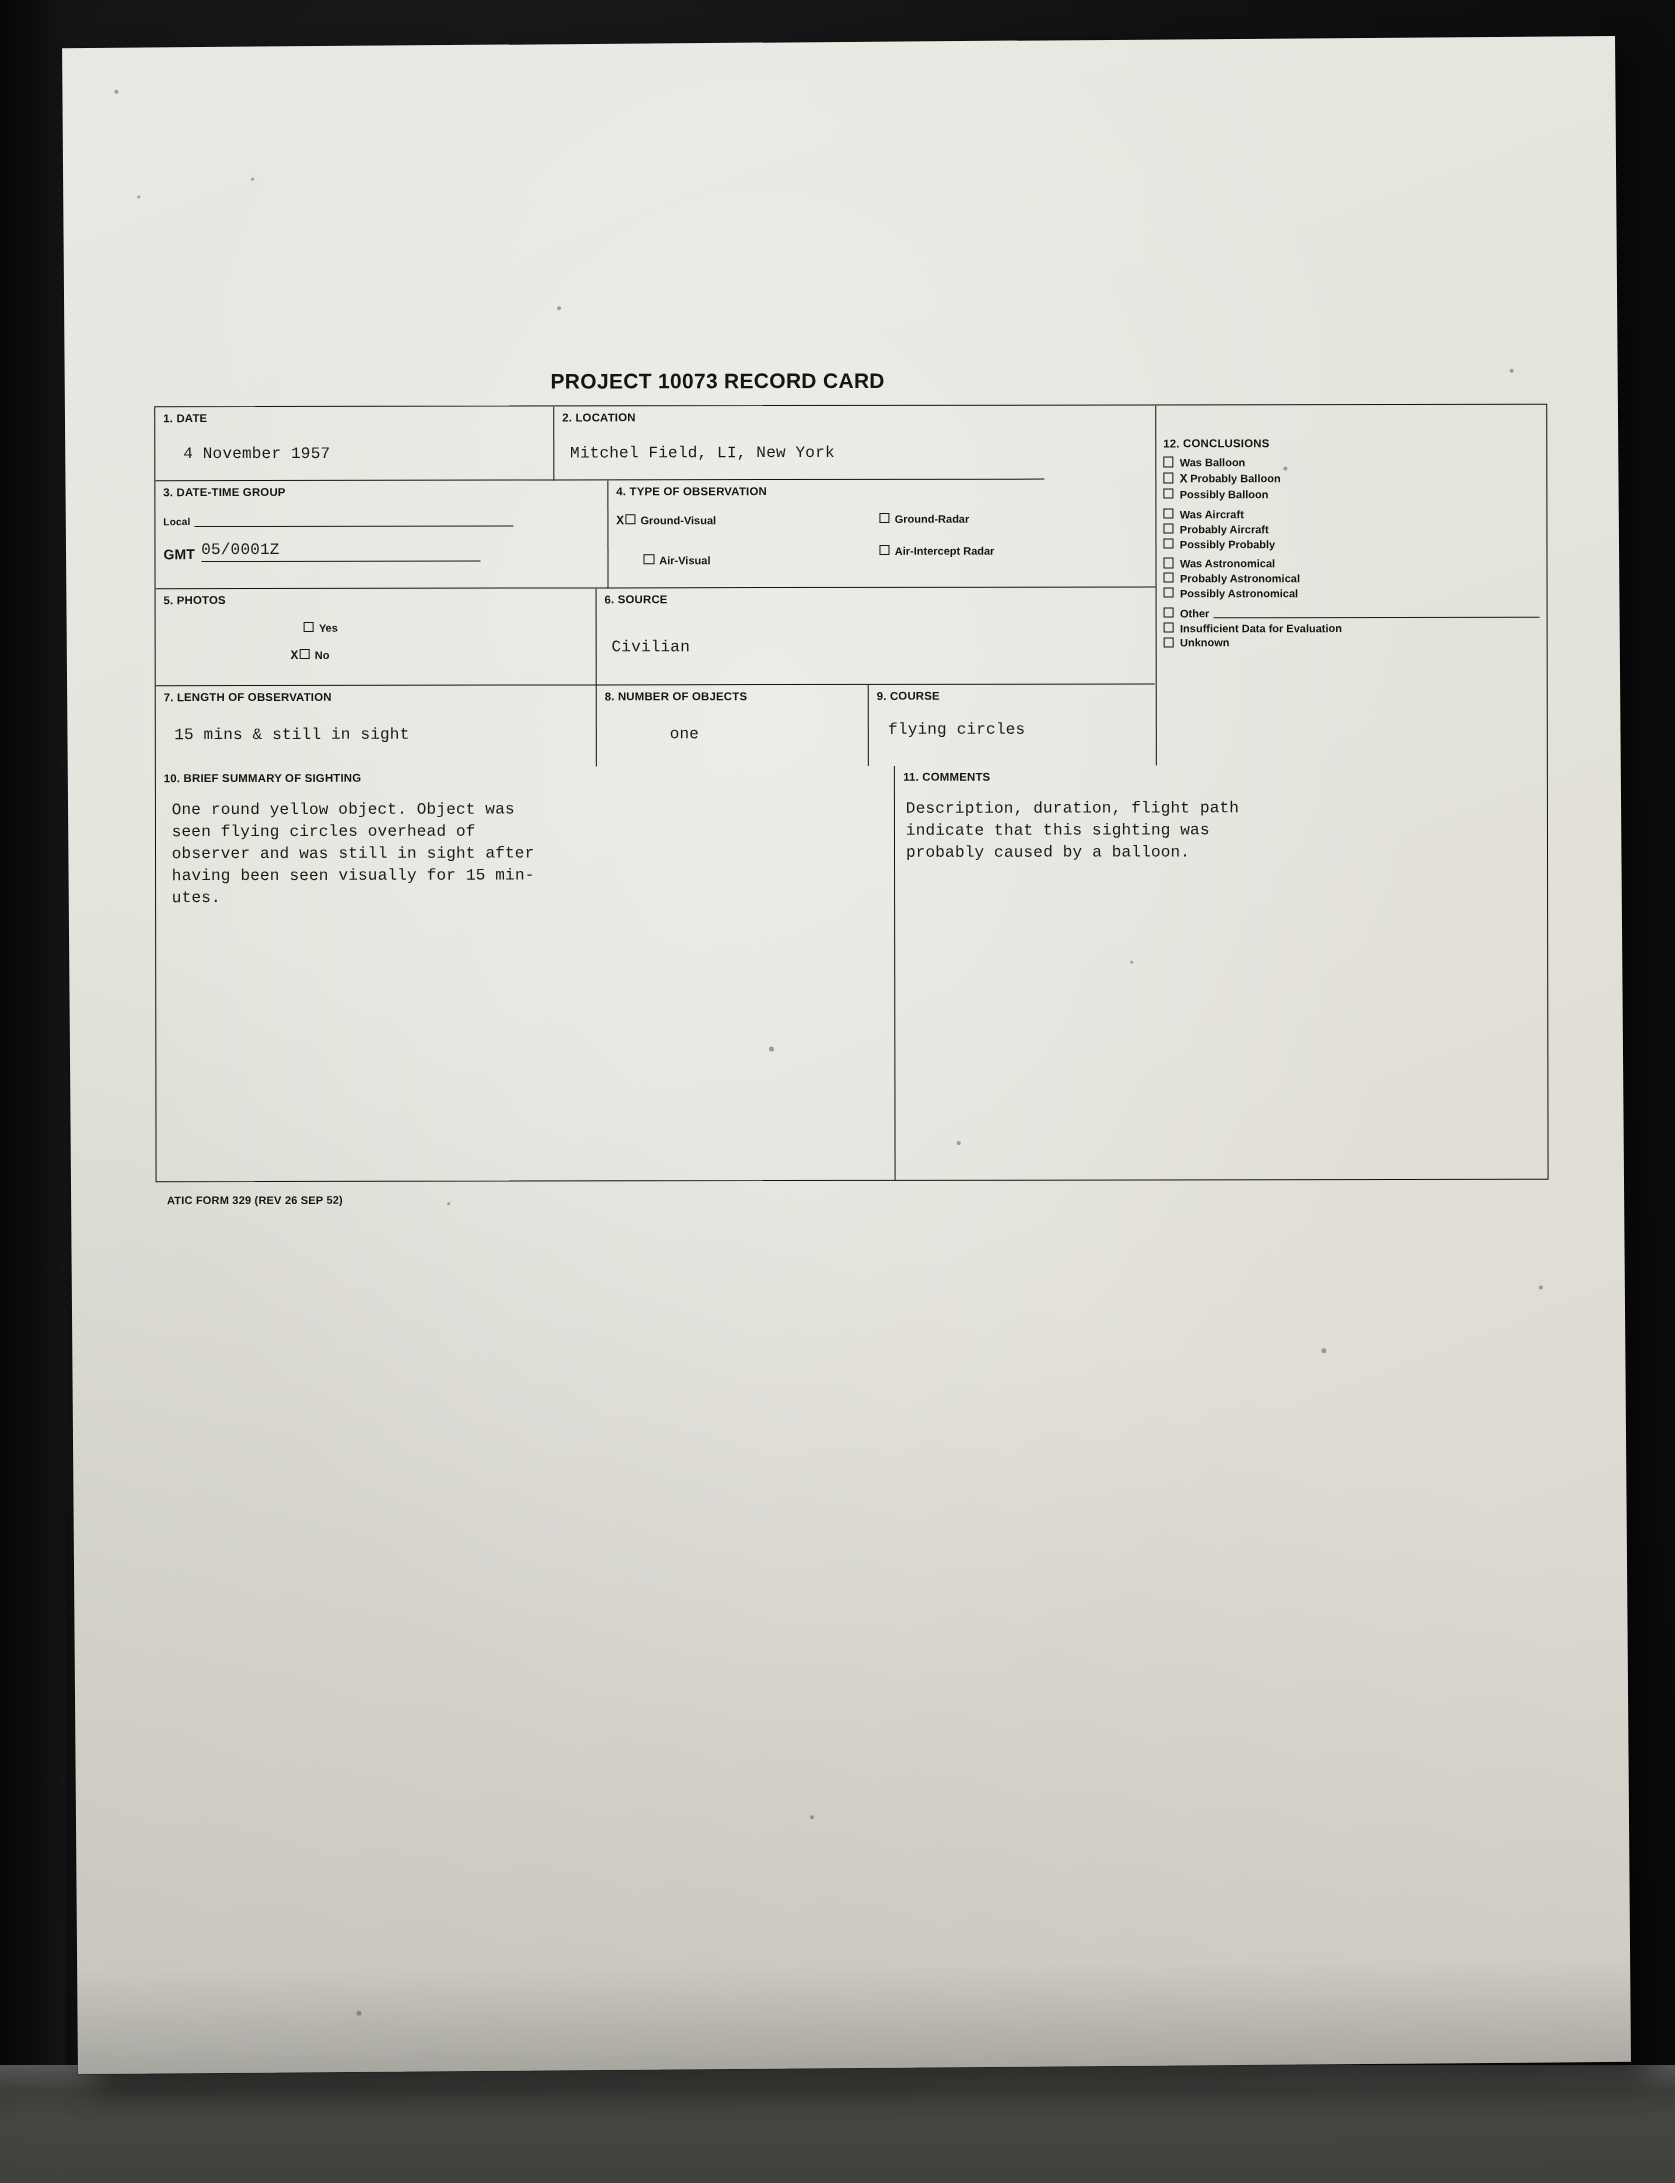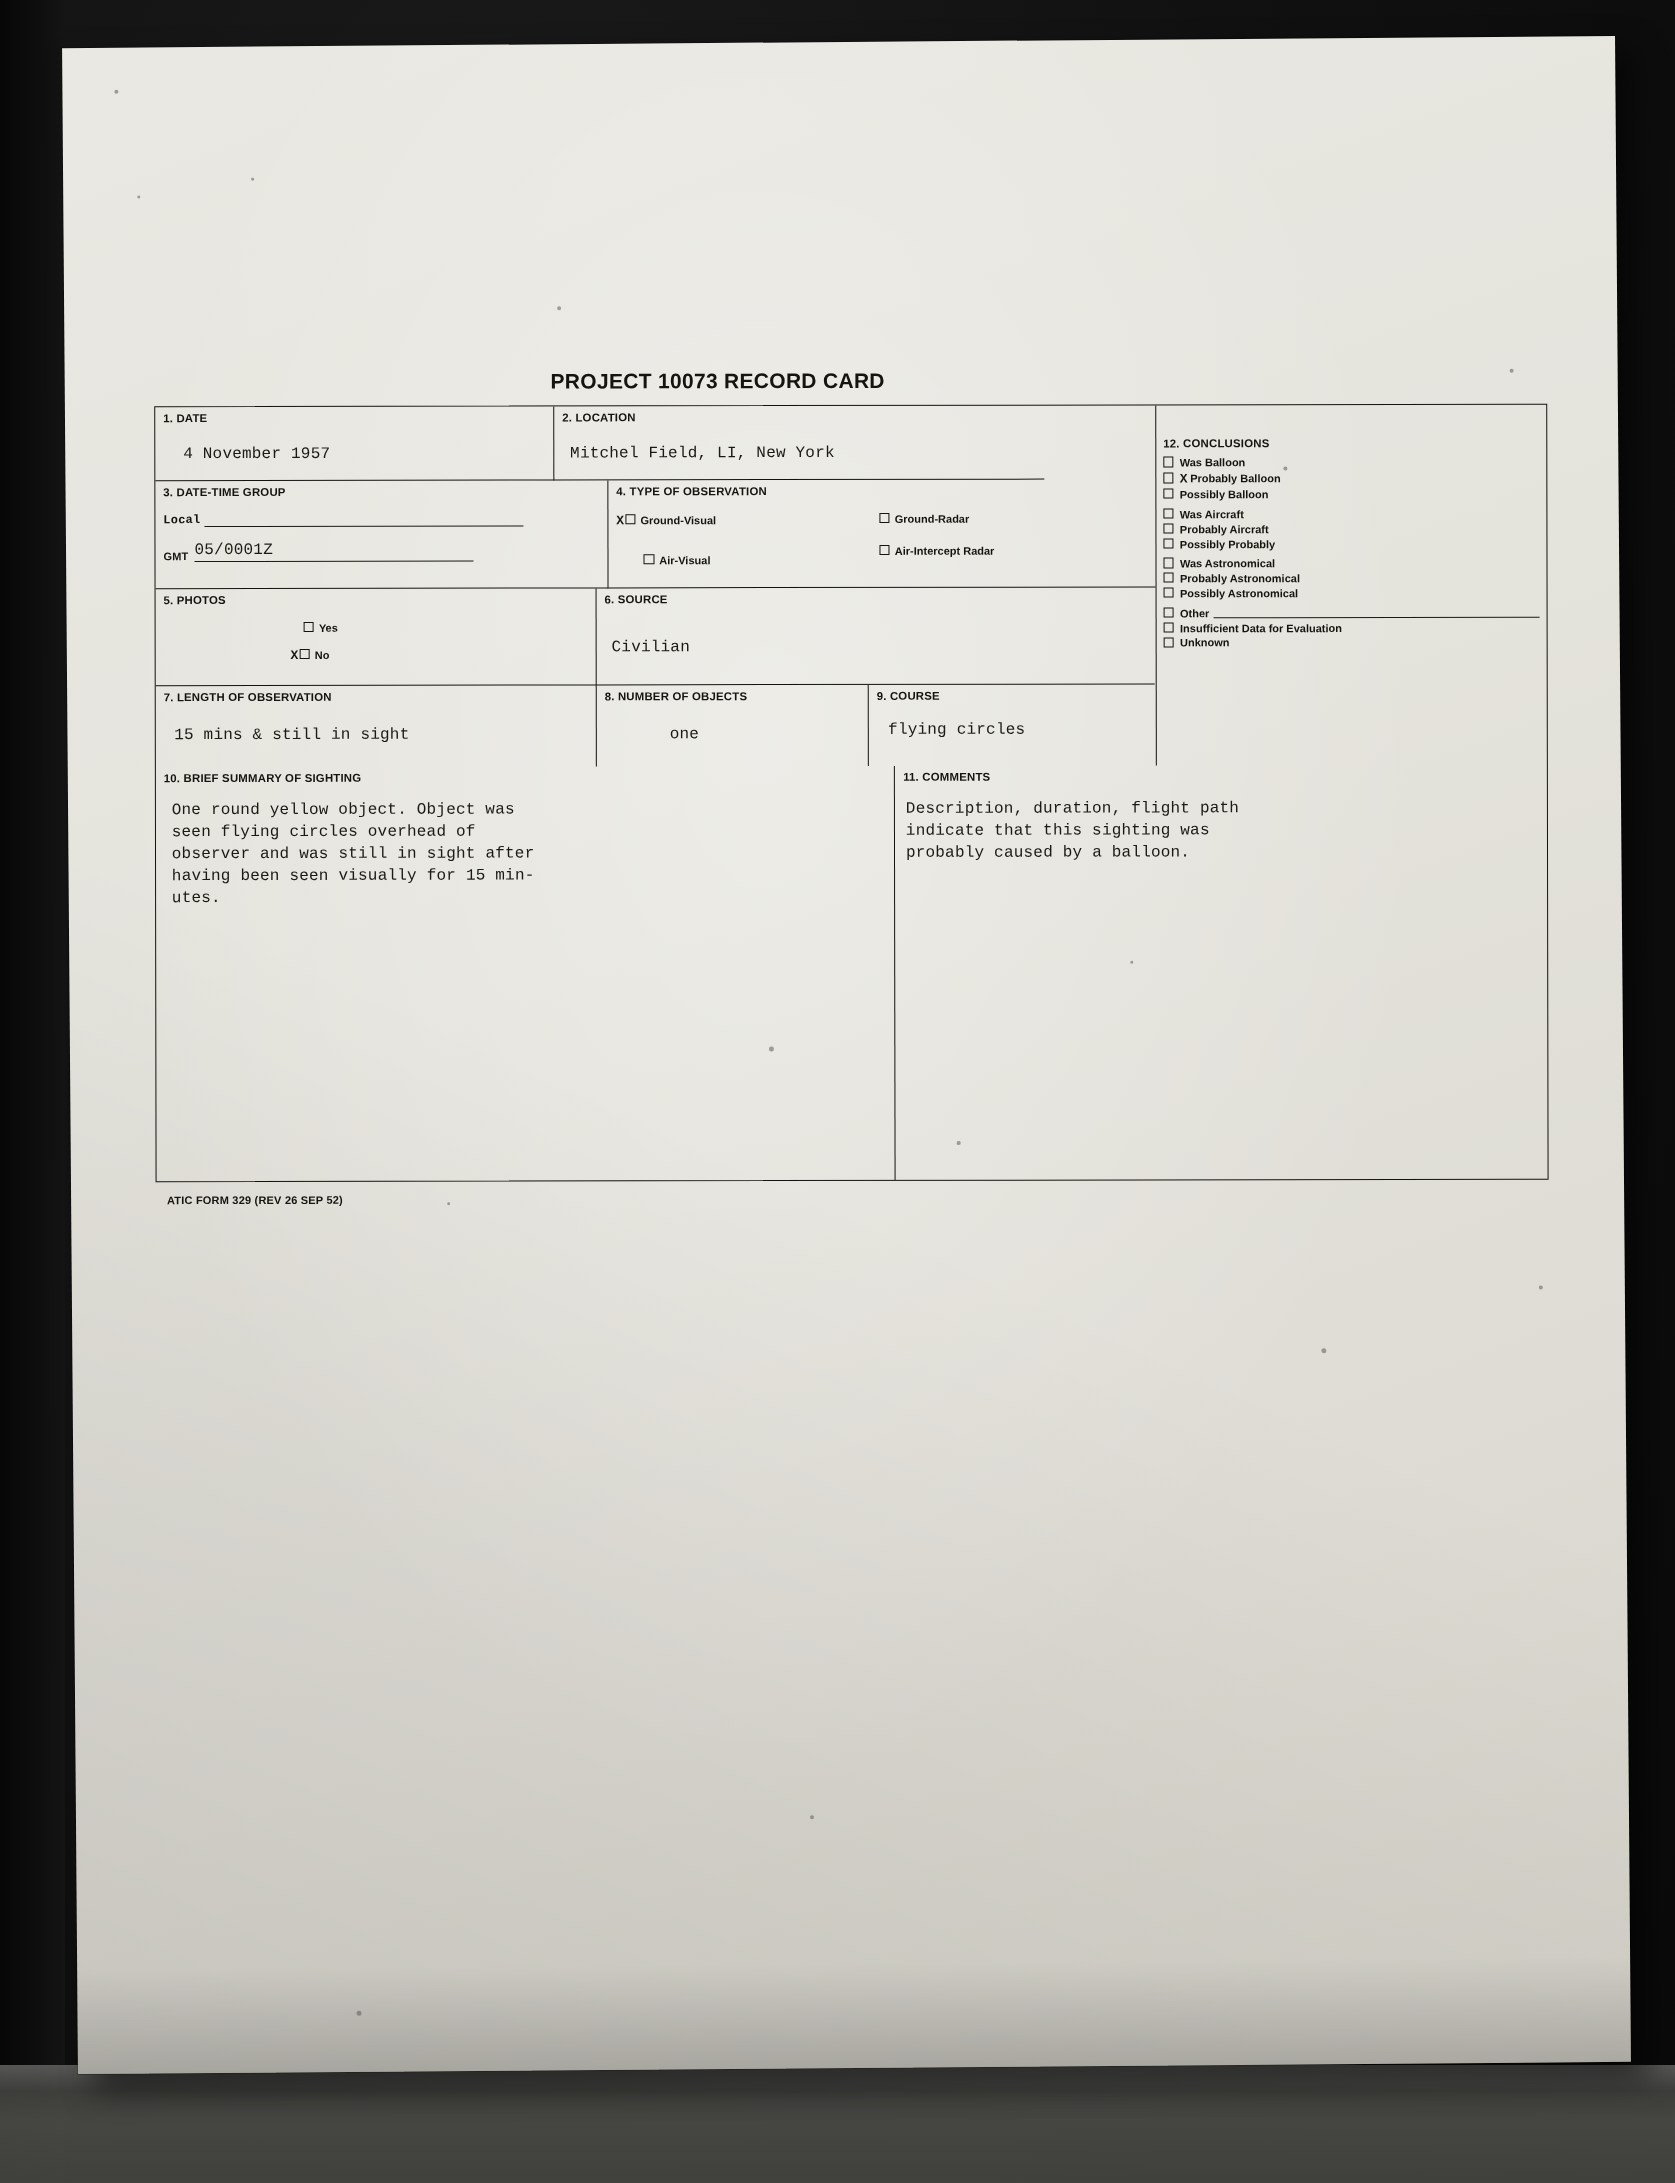--- a/index.html
+++ b/index.html
@@ -223,25 +223,25 @@
             <div class="cell last" style="width:490px; height:74px;">
               <div class="fld">2.  LOCATION</div>
               <div class="tw" style="margin-top:19px; margin-left:7.9px;">Mitchel Field, LI, New York</div>
             </div>
           </div>
 
           <div class="row">
             <div class="cell" style="width:533px; height:108px;">
               <div class="fld">3.  DATE-TIME GROUP</div>
               <div style="display:flex; align-items:flex-end; margin-top:15.7px;">
-                <div class="fld" style="font-size:12px;font-family:Liberation Mono, monospace;">Local</div>
+                <div class="fld" style="font-size:10px;">Local</div>
                 <div class="ul" style="width:319px; height:13px; margin-left:4.4px;"></div>
               </div>
               <div style="display:flex; align-items:flex-end; margin-top:11.4px;">
-                <div class="fld" style="font-size:11px;">GMT</div>
+                <div class="fld" style="font-size:14px;">GMT</div>
                 <div class="tw ul" style="margin-left:6.1px; width:279px;">05/0001Z</div>
               </div>
             </div>
 
             <div class="cell last" style="width:558px; height:108px;">
               <div class="fld">4.  TYPE OF OBSERVATION</div>
               <div style="display:flex; margin-top:17.5px;">
                 <div style="width:262px;">
                   <div class="optrow">
                     <span class="mark">X</span>

